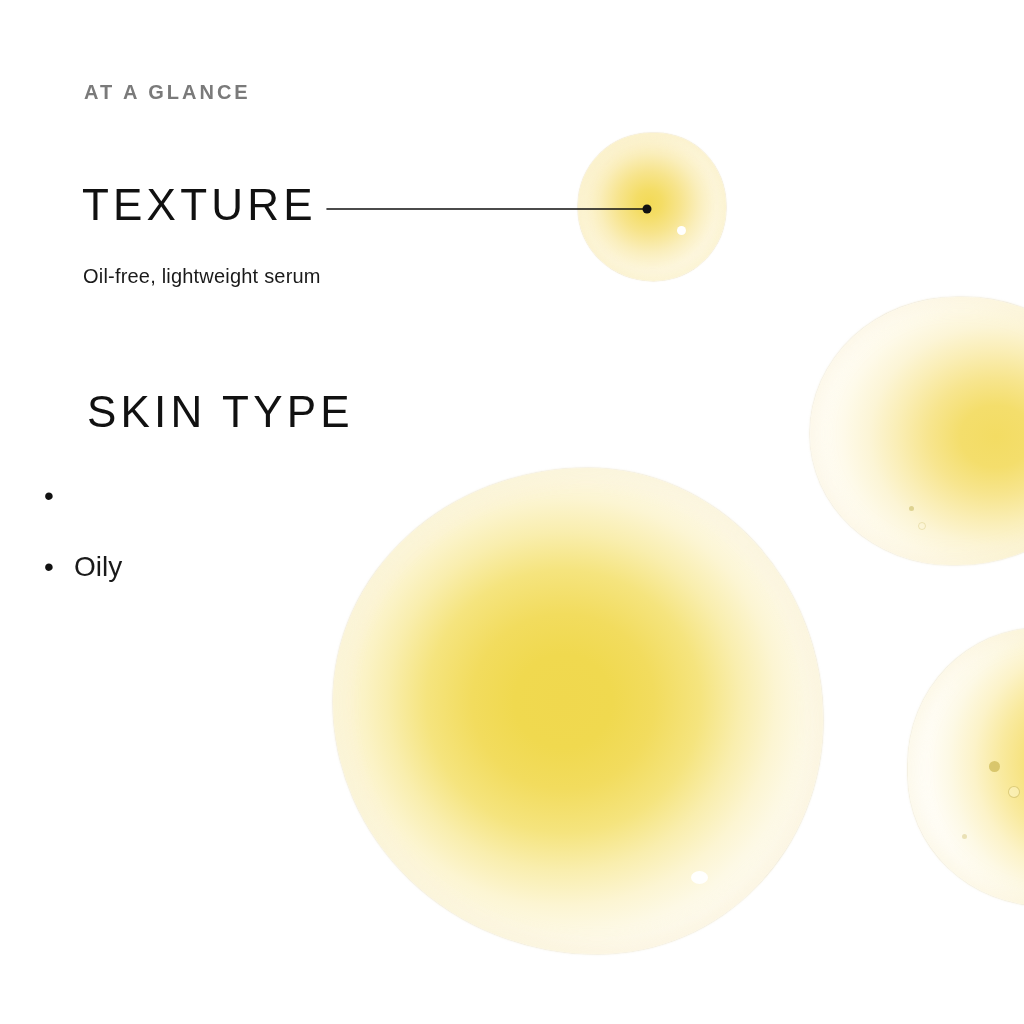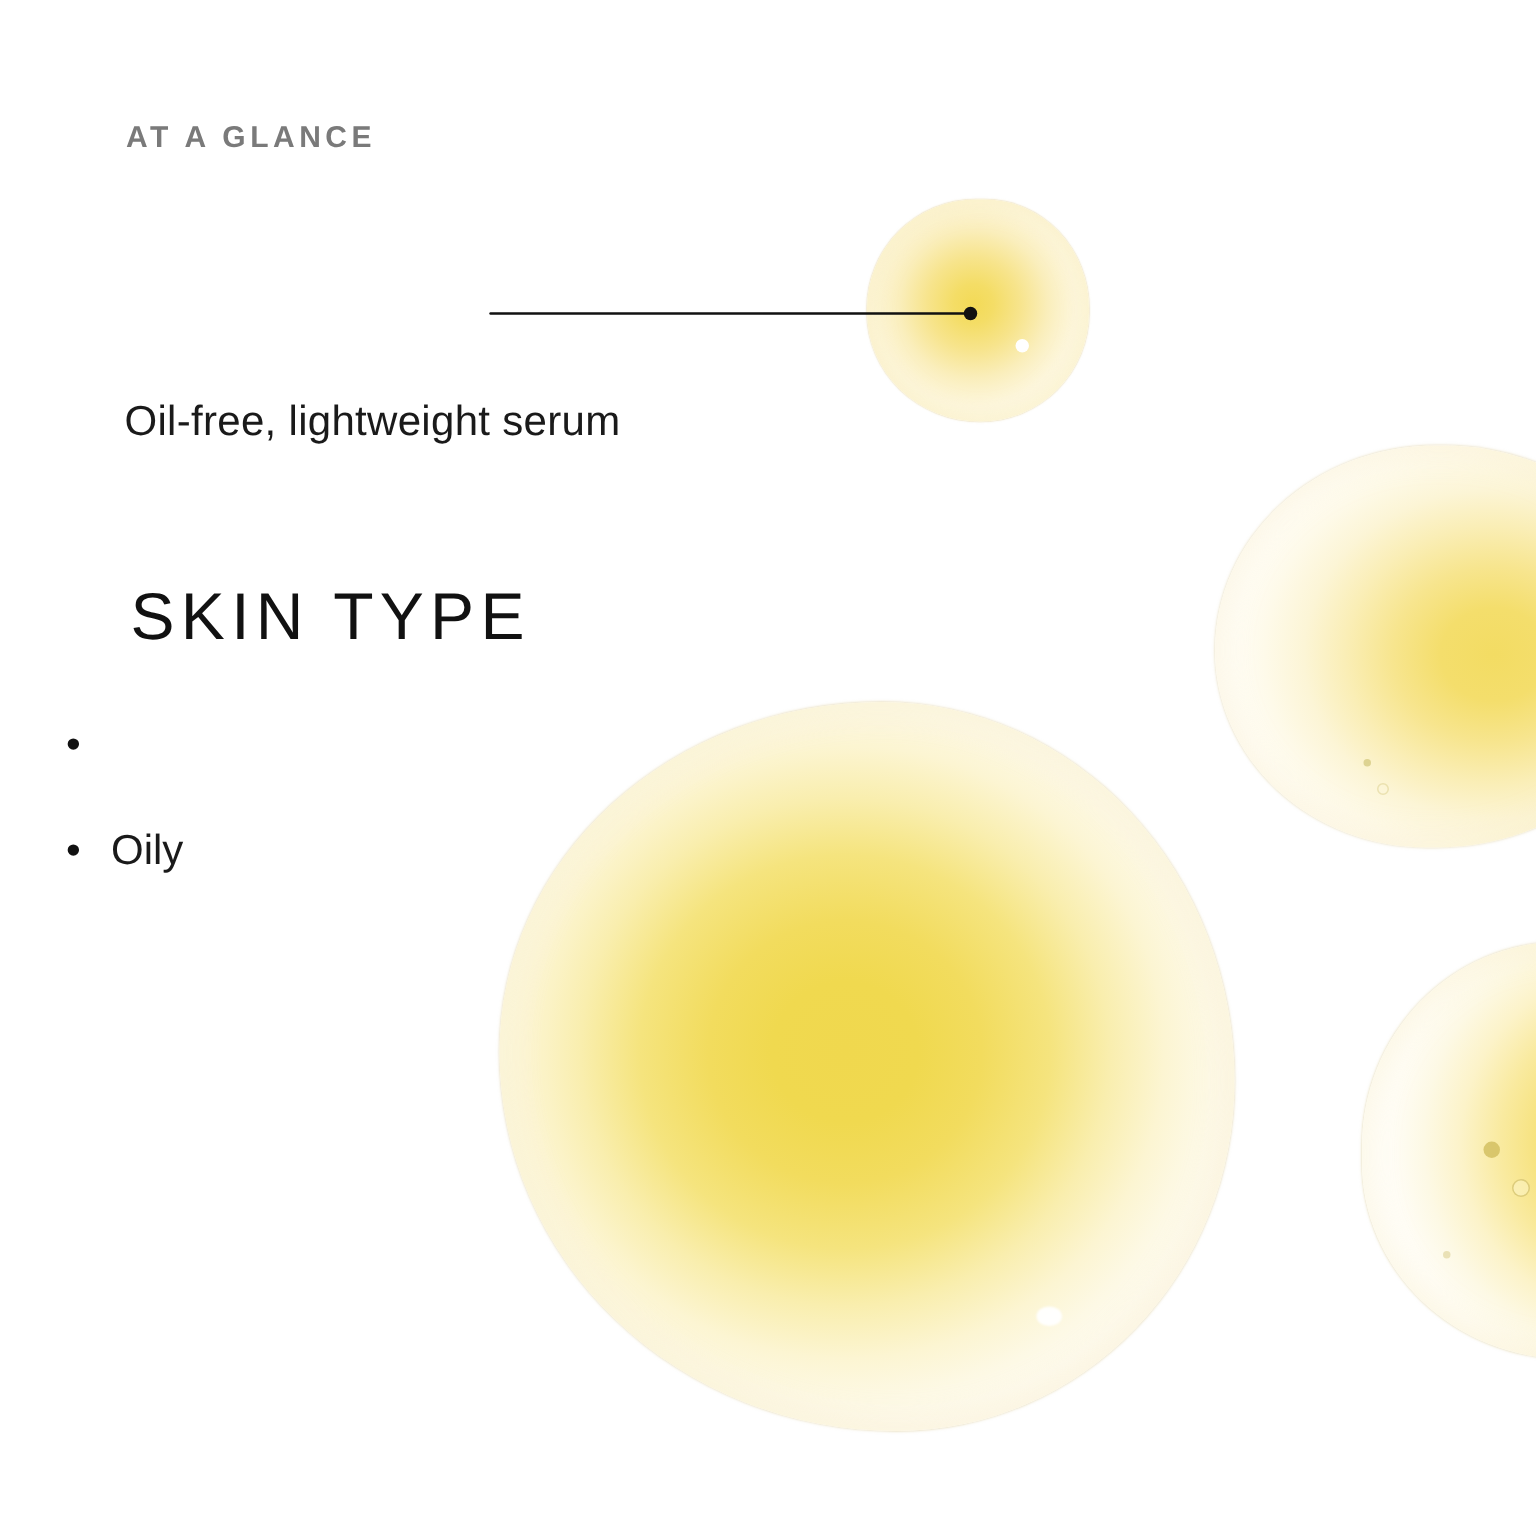--- a/index.html
+++ b/index.html
@@ -220,21 +220,21 @@
   }
   .title-skintype {
     left: 87px;
     top: 390px;
   }
 
   .subtext {
     position: absolute;
     left: 83px;
     top: 264px;
-    font-size: 28px;
+    font-size: 20px;
     font-weight: 300;
     letter-spacing: 0.2px;
     color: #1a1a1a;
     line-height: 1.2;
     white-space: nowrap;
   }
 
   .bullet-list {
     position: absolute;
     left: 44px;
@@ -297,20 +297,21 @@
 
   <svg class="leader" viewBox="0 0 1024 1024">
     <line x1="327" y1="209" x2="646" y2="209" stroke="#111111" stroke-width="1.6" stroke-linecap="round"></line>
     <circle cx="647" cy="209" r="4.5" fill="#111111"></circle>
   </svg>
 
   <div class="content">
 
     <div class="eyebrow">AT A GLANCE</div>
 
+    <div class="section-title title-texture">TEXTURE</div>
 
     <div class="subtext">Oil-free, lightweight serum</div>
 
     <div class="section-title title-skintype">SKIN TYPE</div>
 
     <ul class="bullet-list">
       <li class="bullet-item">
         <span class="bullet-dot">•</span>
       </li>
       <li class="bullet-item">

